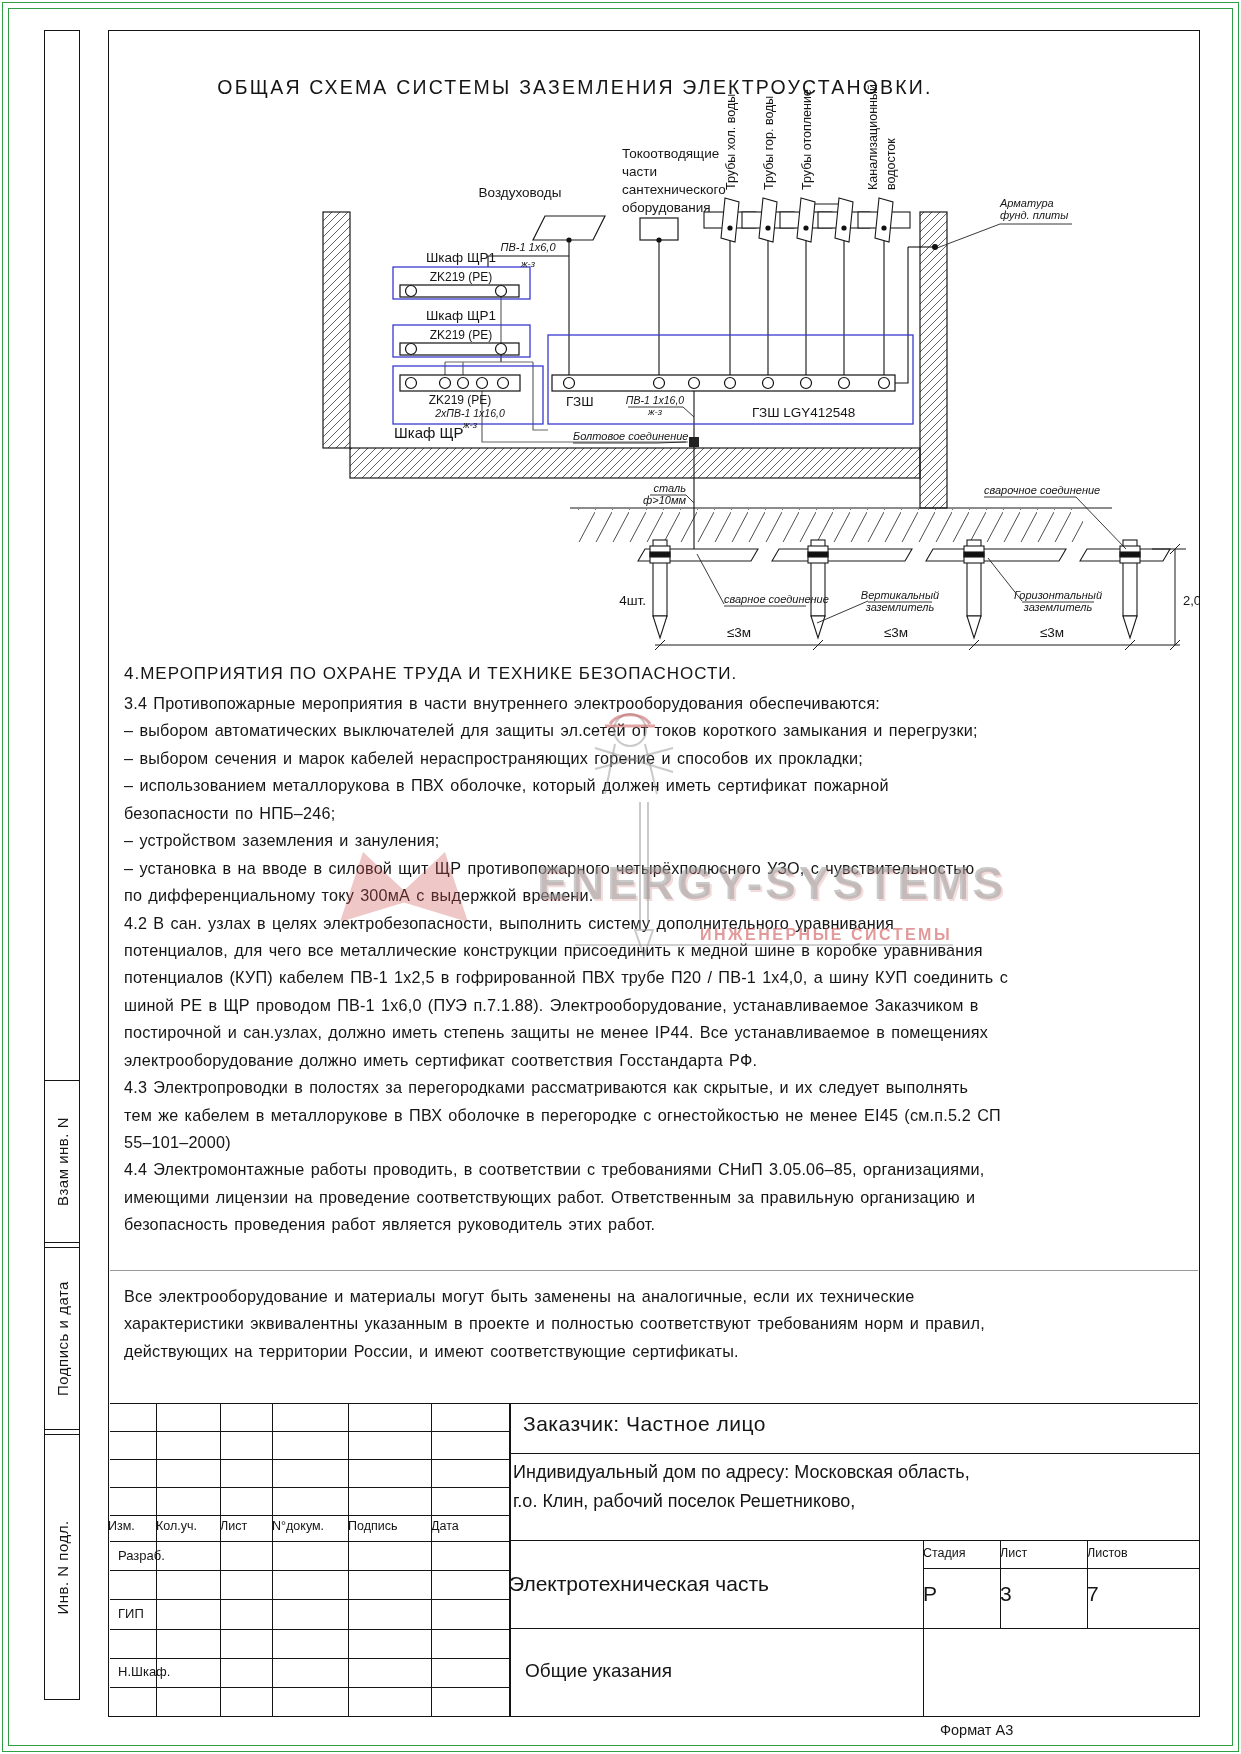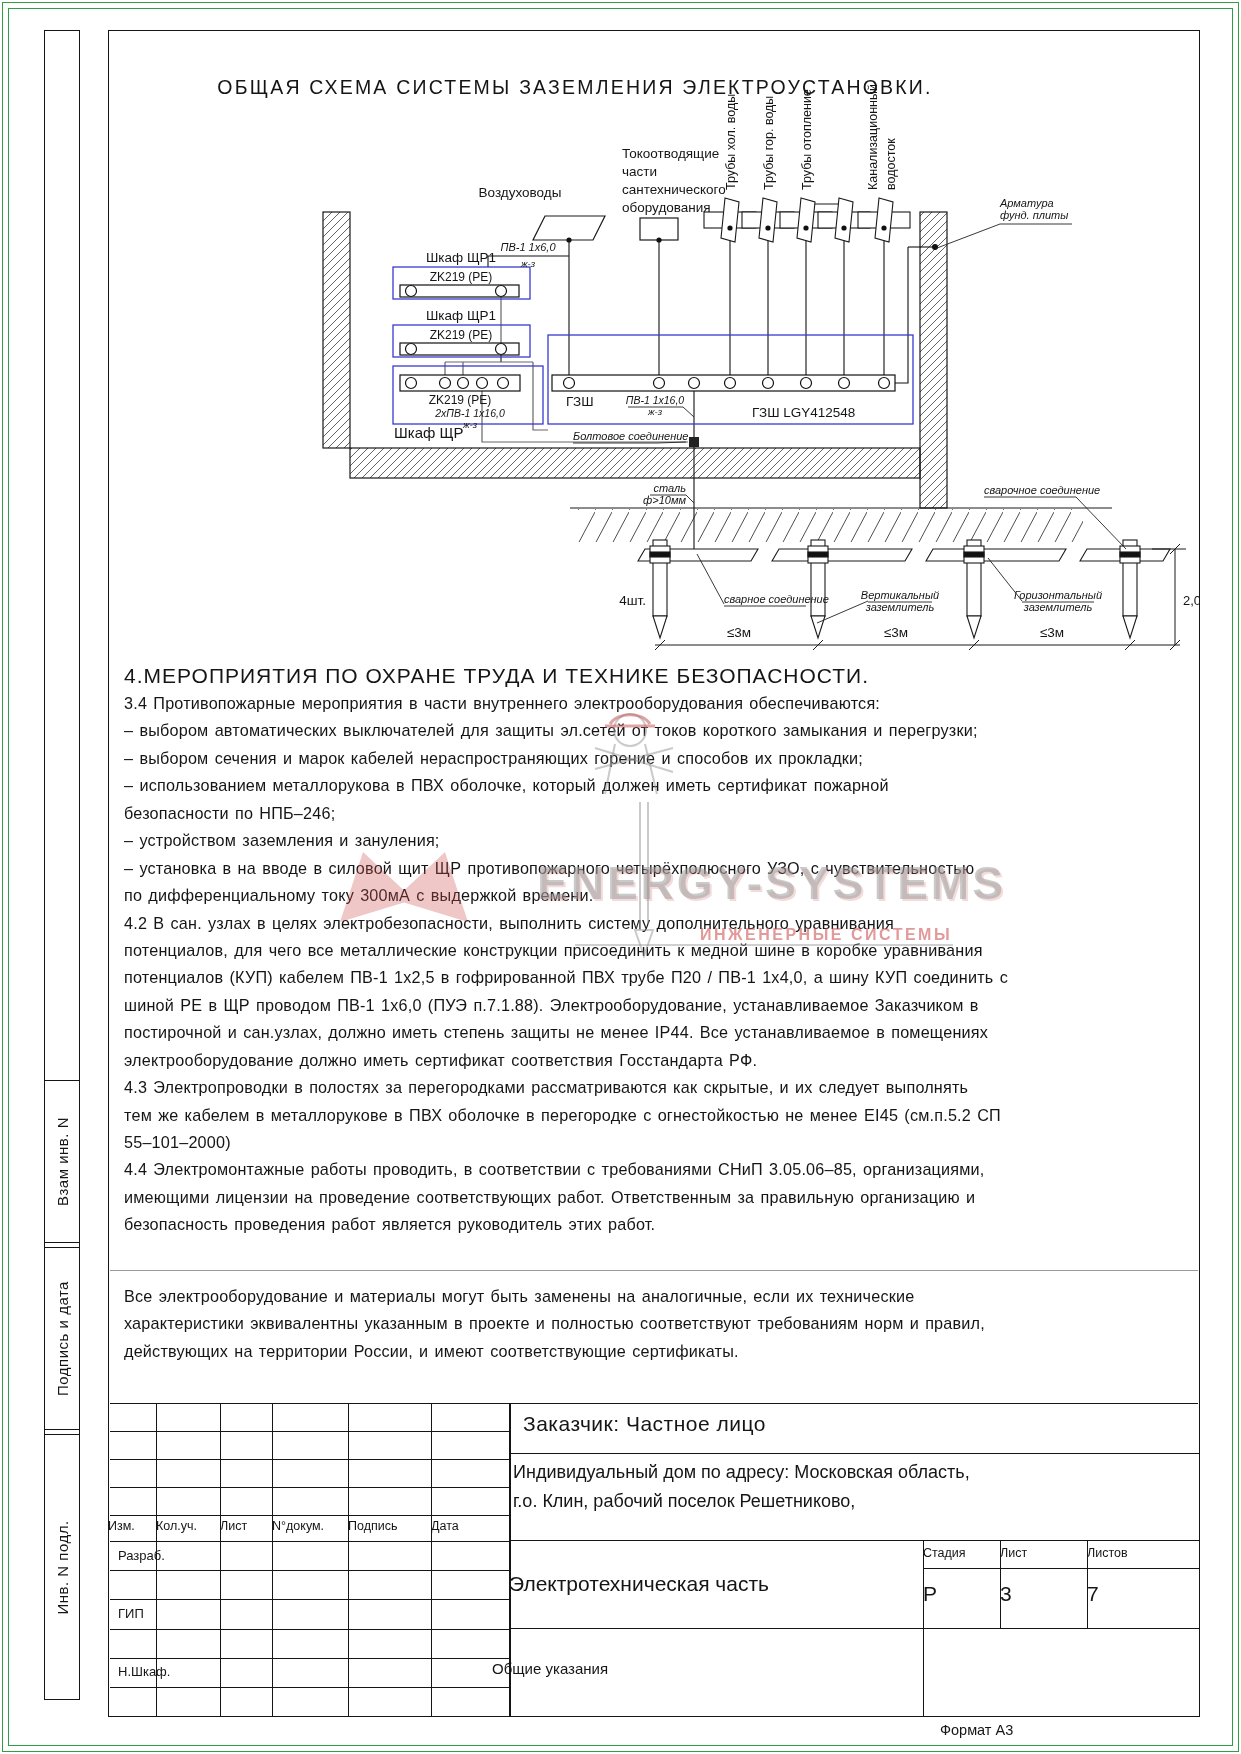--- a/index.html
+++ b/index.html
@@ -10,21 +10,21 @@
   .frame{position:absolute;left:108px;top:30px;width:1092px;height:1687px;border:1.6px solid #151515;box-sizing:border-box;}
   .sbcol{position:absolute;left:44px;top:30px;width:36px;height:1670px;border:1.2px solid #151515;box-sizing:border-box;}
   .sb-cell{position:absolute;left:44px;width:36px;border:1.4px solid #151515;box-sizing:border-box;
            display:flex;align-items:center;justify-content:center;background:#fff;}
   .sb-cell span{transform:rotate(-90deg);white-space:nowrap;font-size:15px;letter-spacing:.5px;}
   .t{position:absolute;white-space:nowrap;}
   .hl{position:absolute;height:1.3px;background:#151515;}
   .vl{position:absolute;width:1.3px;background:#151515;}
   .tblock{position:absolute;}
   .tline{height:27.45px;line-height:27.45px;font-size:16.2px;letter-spacing:.2px;word-spacing:1.5px;white-space:nowrap;}
-  .sec-head{font-size:21px;letter-spacing:1px;}
+  .sec-head{font-size:17px;letter-spacing:1px;}
   .ctr{text-align:left;}
   .wm{position:absolute;pointer-events:none;}
   .wm-title{font-size:46px;font-weight:bold;letter-spacing:3px;color:rgba(158,158,158,.55);
             text-shadow:2px 2px 0 rgba(205,90,90,.22);}
   .wm-sub{font-size:16px;font-weight:bold;letter-spacing:2.5px;color:rgba(200,70,70,.55);margin-top:10px;}
   .wm-emblem{position:absolute;left:340px;top:852px;width:128px;height:70px;background:rgba(205,80,80,.32);
              clip-path:polygon(0% 100%,18% 0%,50% 55%,82% 0%,100% 100%,50% 72%);}
   .wm-line{position:absolute;left:575px;top:944px;width:378px;height:2px;background:rgba(150,150,150,.45);}
   svg text{font-family:"Liberation Sans",sans-serif;fill:#151515;}
   .ann{font-style:italic;}
@@ -348,17 +348,17 @@
   <div class="t" style="left:523px;top:1412px;font-size:21px;letter-spacing:.5px;">Заказчик: Частное лицо</div>
   <div class="t" style="left:513px;top:1462px;font-size:18px;text-align:center;">Индивидуальный дом по адресу: Московская область,</div>
   <div class="t" style="left:513px;top:1491px;font-size:18px;">г.о. Клин, рабочий поселок Решетниково,</div>
   <div class="t ctr" style="left:509px;top:1572px;width:414px;font-size:21px;">Электротехническая часть</div>
   <div class="t ctr" style="left:923px;top:1546px;width:77px;font-size:12.5px;">Стадия</div>
   <div class="t ctr" style="left:1000px;top:1546px;width:87px;font-size:12.5px;">Лист</div>
   <div class="t ctr" style="left:1087px;top:1546px;width:111px;font-size:12.5px;">Листов</div>
   <div class="t ctr" style="left:923px;top:1582px;width:77px;font-size:21px;">Р</div>
   <div class="t ctr" style="left:1000px;top:1582px;width:87px;font-size:21px;">3</div>
   <div class="t ctr" style="left:1087px;top:1582px;width:111px;font-size:21px;">7</div>
-  <div class="t ctr" style="left:492px;top:1660px;width:414px;font-size:15px;">Общие указания</div>
+  <div class="t ctr" style="left:509px;top:1660px;width:414px;font-size:19px;padding-left:16px;">Общие указания</div>
 
   <div class="t ctr" style="left:940px;top:1722px;width:280px;font-size:14.5px;">Формат А3</div>
 
 </div>
 
 </body></html>

